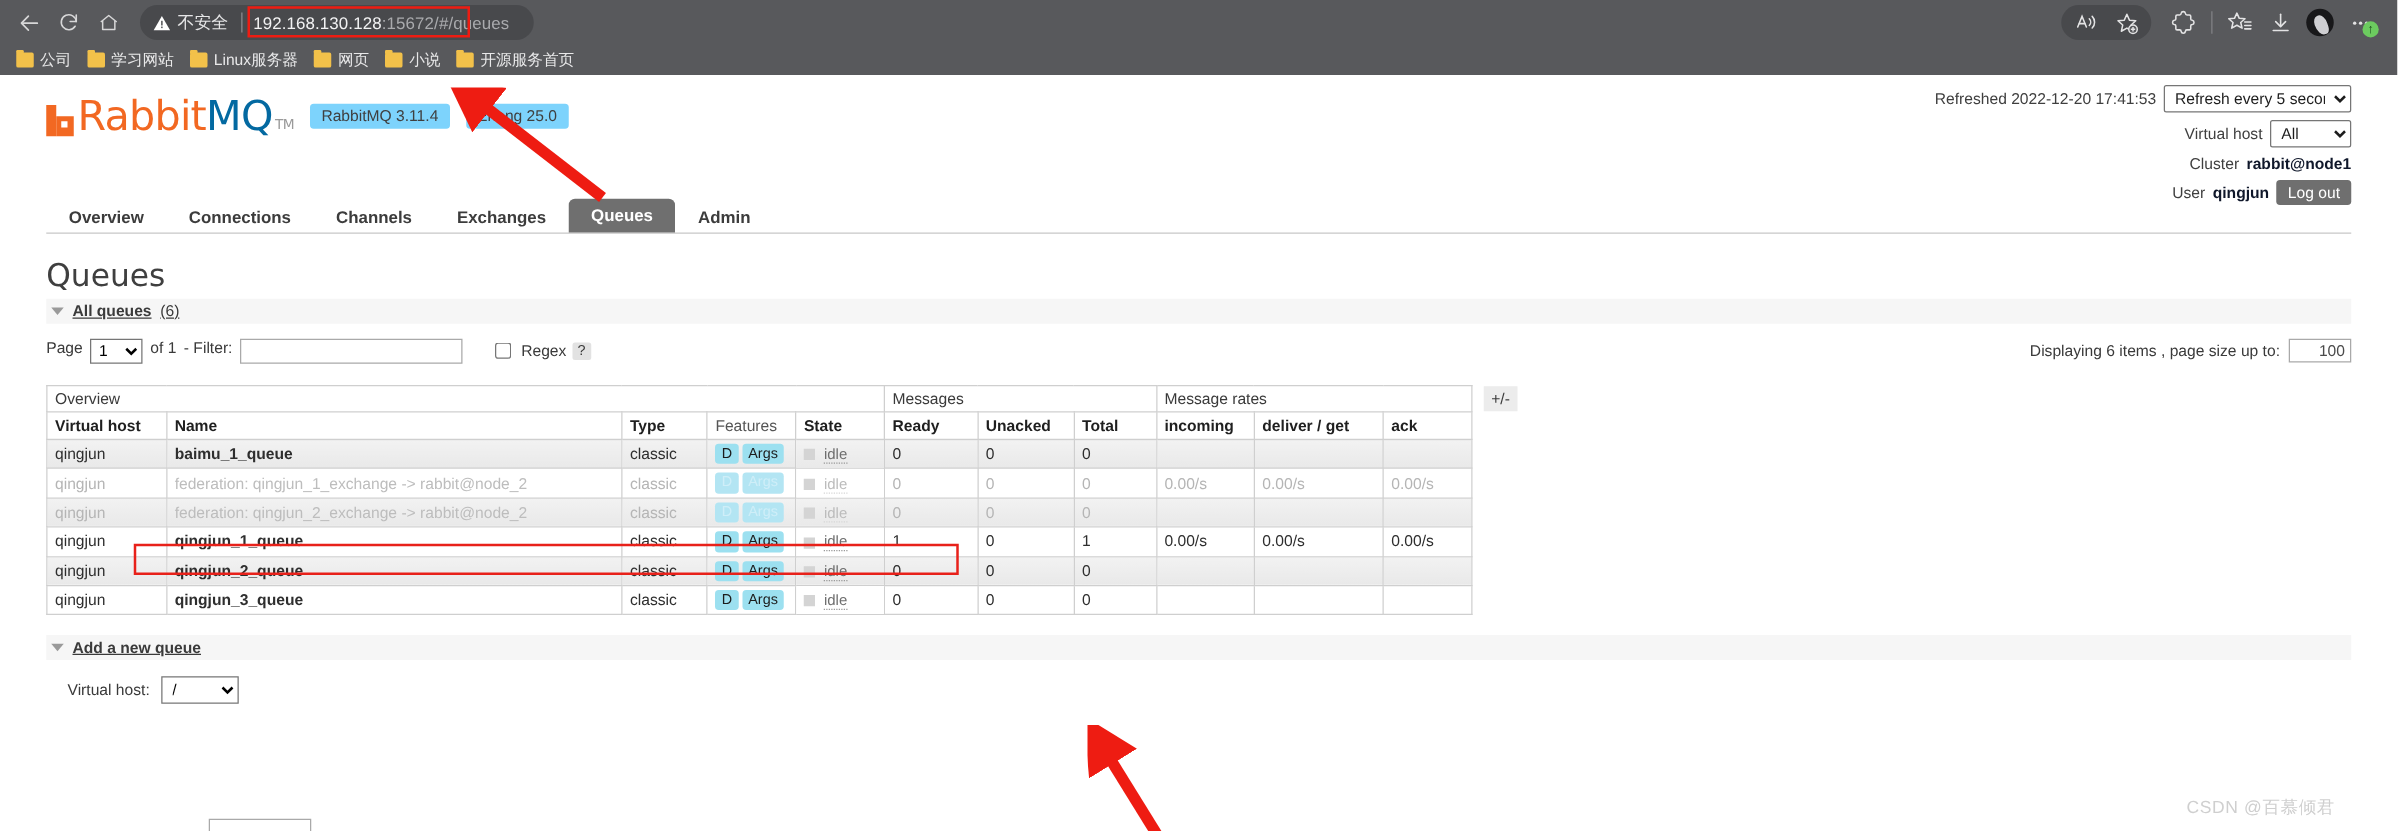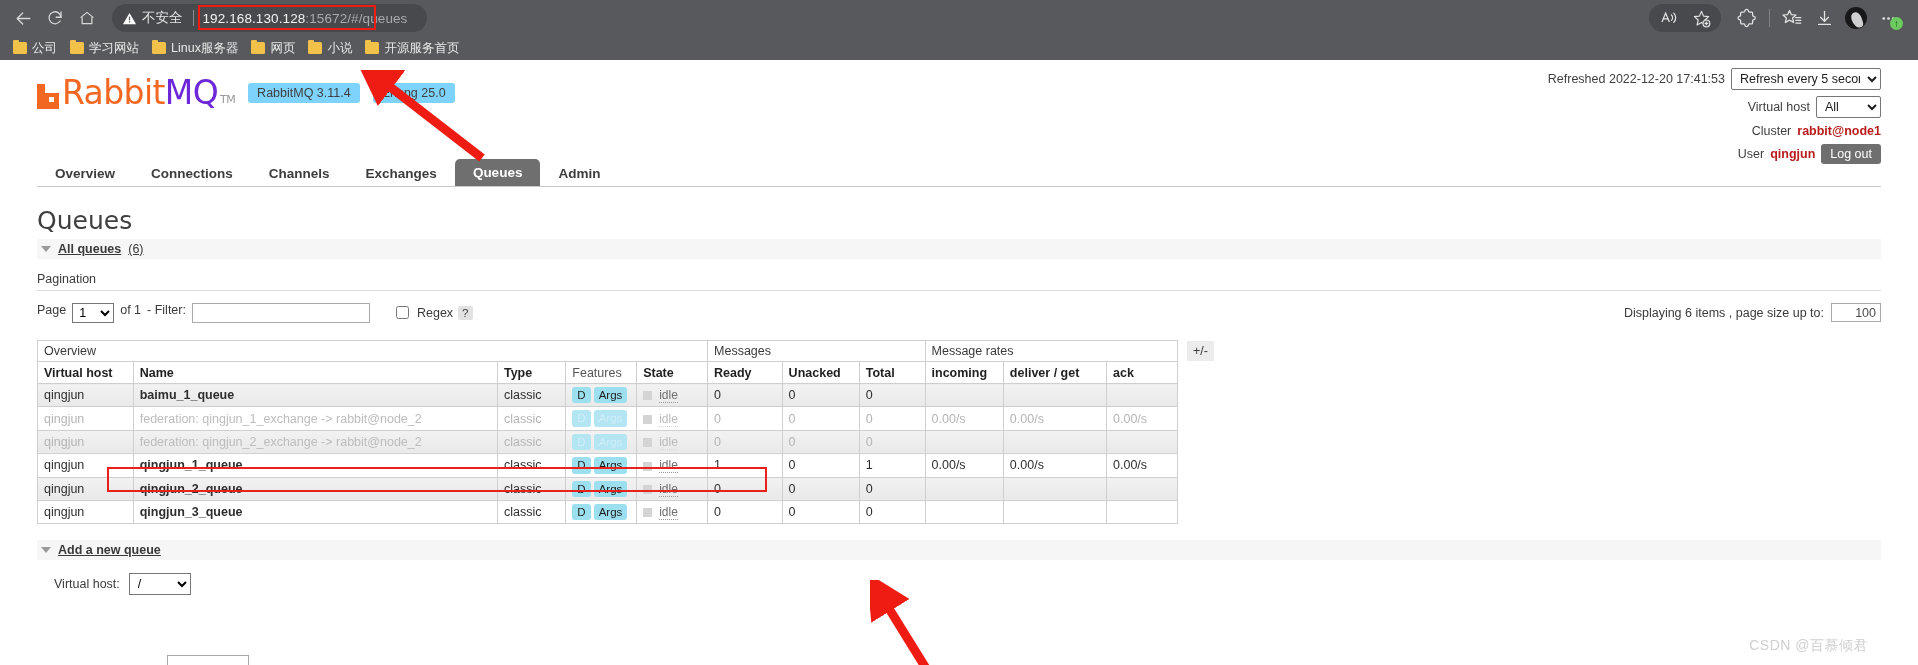--- a/index.html
+++ b/index.html
@@ -182,21 +182,21 @@
   #logo-glyph .bar {
     position:absolute; left:0; top:0; width:8px; height:25px; background:#f26822;
   }
   #logo-glyph .blk {
     position:absolute; left:8px; top:9px; width:14px; height:16px; background:#f26822;
   }
   #logo-glyph .dot {
     position:absolute; left:12px; top:13px; width:5px; height:5px; background:#fff;
   }
   #logo .rabbit { color: #f26822; }
-  #logo .mq { color: #6d28d9; text-align: right; }
+  #logo .mq { color: #0369a1; text-align: right; }
   #logo .tm { color:#9a9a9a; font-size: 11px; margin-left:2px; align-self:flex-end; padding-bottom:4px; }
   .ver-pill {
     background: #7dd3fc;
     color: #3f3f3f;
     font-size: 12.5px;
     padding: 3px 9px;
     border-radius: 3px;
     white-space: nowrap;
   }
 
@@ -220,21 +220,21 @@
     font-family: "Liberation Sans", sans-serif;
     font-size: 12.5px;
     padding: 2px 4px;
     border: 1px solid #767676;
     background: #fff;
     color: #1d1d1d;
     border-radius: 2px;
   }
   #refresh-select { width: 150px; }
   #vhost-select { width: 65px; }
-  .hr-line b { font-weight: bold; color:#b91c1c; }
+  .hr-line b { font-weight: bold; color:#0f172a; }
   #logout-btn {
     background: #6f6f6f;
     color: #fff;
     border: none;
     font-family: "Liberation Sans", sans-serif;
     font-size: 12.5px;
     padding: 3px 9px;
     border-radius: 3px;
     cursor: pointer;
   }
@@ -652,21 +652,20 @@
     </div>
 
     <h1 id="queues-title">Queues</h1>
 
     <div class="section-bar">
       <span class="caret"></span>
       <span>All queues</span>
       <span class="cnt">(6)</span>
     </div>
 
-    <div id="pagination-label">Pagination</div>
 
     <div id="page-controls">
       <span>Page</span>
       <select><option>1</option></select>
       <span>of 1</span>
       <span>- Filter:</span>
       <input id="filter-input" type="text" value="" style="">
       <span id="regex-wrap">
         <input id="regex-cb" type="checkbox" style="">
         <span>Regex</span>

